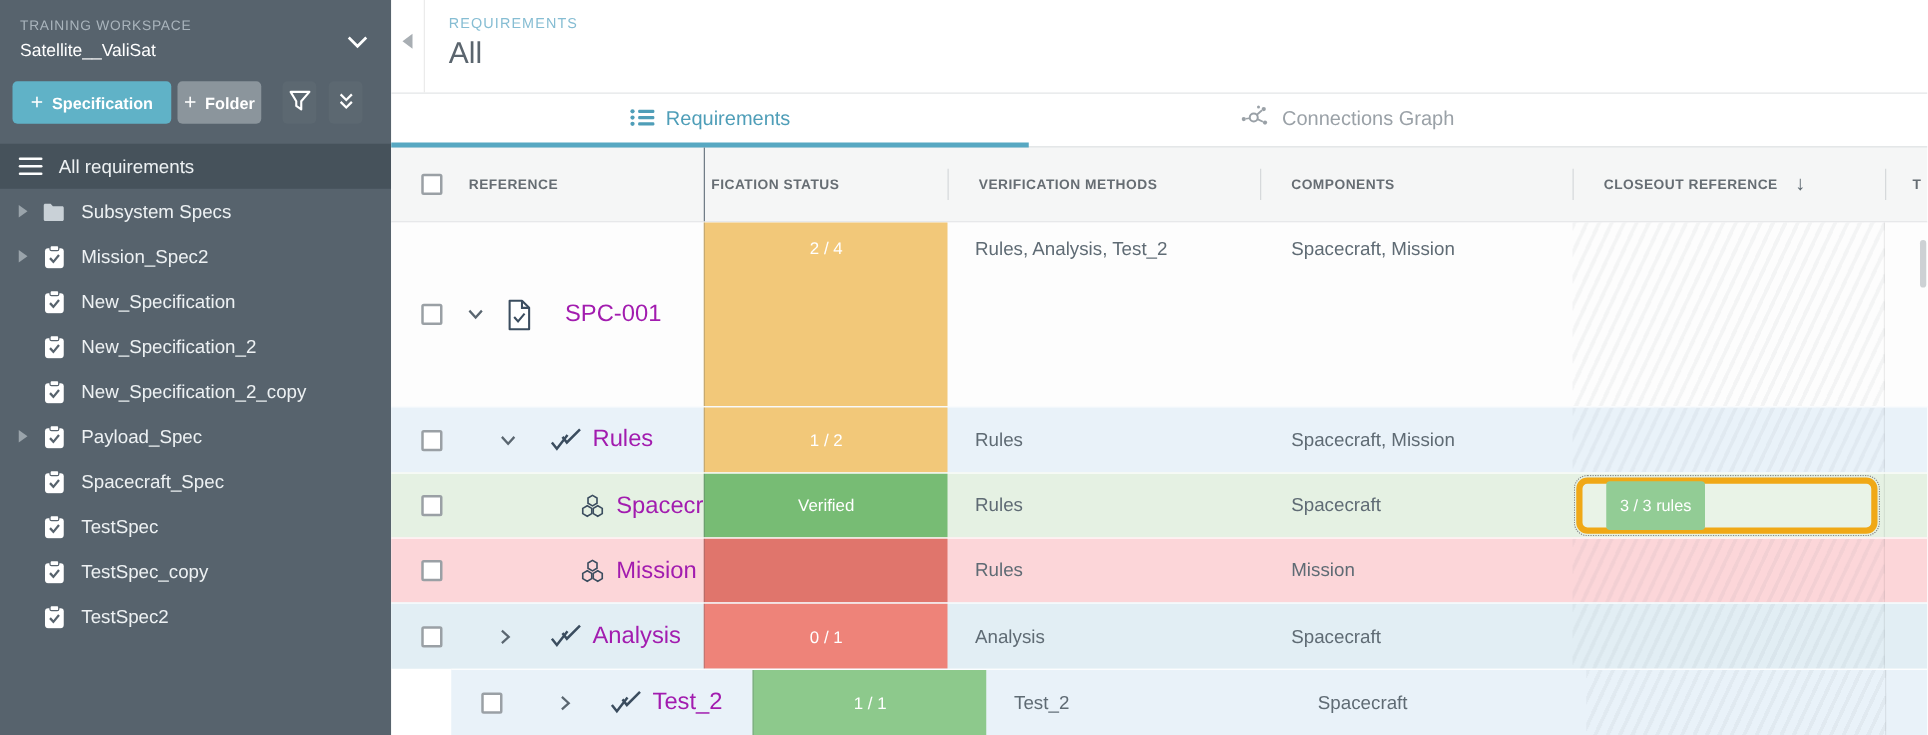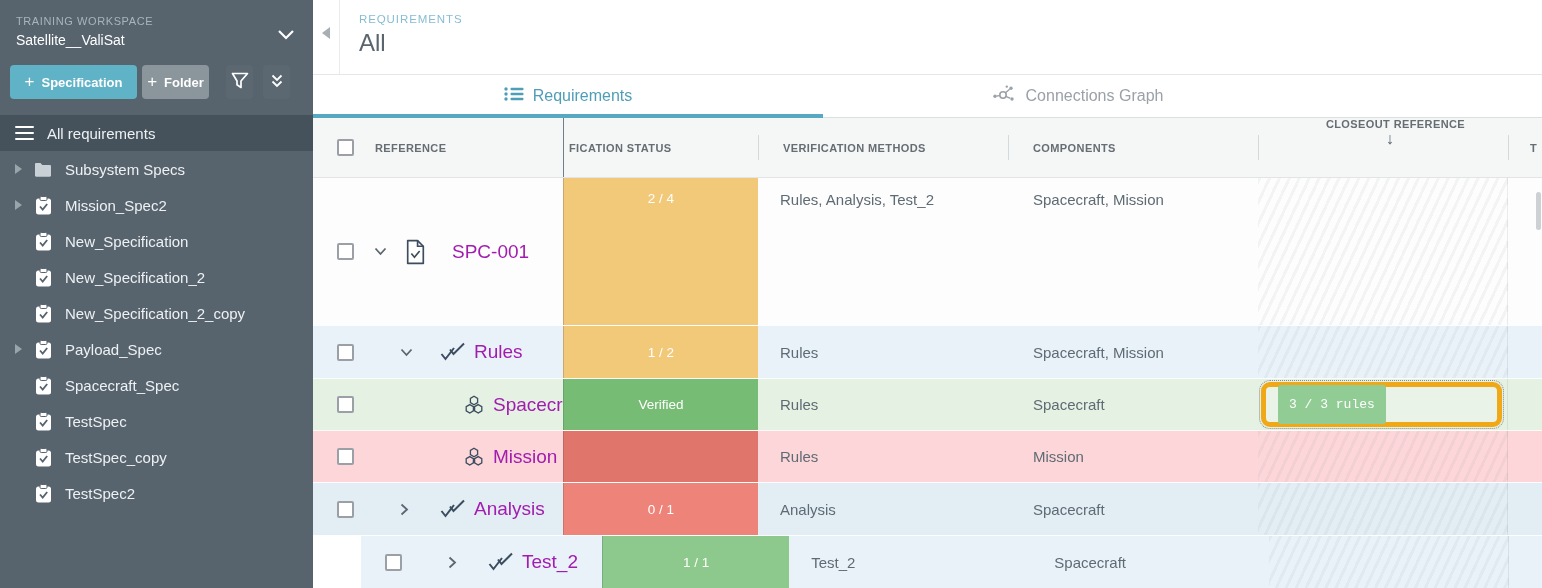--- a/index.html
+++ b/index.html
@@ -46,21 +46,21 @@
   .tab.active { color:#4f9eb8; }
   .tab.active::after { content:""; position:absolute; left:0; right:0; bottom:-1px; height:4px; background:var(--accent-teal); }
 
   
   .thead { height:60px; background:#f5f6f6; border-bottom:1px solid #e2e4e6; display:flex;
     font-size:11px; font-weight:700; letter-spacing:.4px; color:#666d73; }
   .thead .hc { display:flex; align-items:center; position:relative; }
   .hc-id { width:250px; padding-left:24px; }
   .hc-id .hlabel { margin-left:21px; }
   .hc-status { width:195px; border-left:1px solid #717d87; padding-left:5px; }
-  .hc-methods { width:250px; } .hc-comp { width:250px; } .hc-close { width:250px;flex-direction:column; }
+  .hc-methods { width:250px; } .hc-comp { width:250px; } .hc-close { width:250px; }
   .hc-t { width:34px; }
   .hc-methods .hlabel, .hc-comp .hlabel { margin-left:25px; }
   .hc-close .hlabel { margin-left:25px; }
   .hc-t .hlabel { margin-left:22px; }
   .hsep::before { content:""; position:absolute; left:0; top:17px; bottom:17px; width:1px; background:#d6d9db; }
   .sort-arrow { font-size:16px; color:#59646d; margin-left:14px; font-weight:400; }
 
   .cbx { flex:0 0 17px; width:17px; height:17px; background:#fff; border:2px solid #9aa0a5; border-radius:2px; cursor:pointer; }
 
   .trow { display:flex; position:relative; }
@@ -94,21 +94,21 @@
   .r2 .c-status { background:var(--status-amber); }
   .r3 .c-status { background:var(--status-green); }
   .r4 .c-status { background:var(--status-red); }
   .r5 .c-status { background:var(--status-salmon); }
   .r6 .c-status { background:var(--status-green-light); }
 
   .hatch { background-image:repeating-linear-gradient(115deg, rgba(110,120,130,.07) 0 3px, transparent 3px 9px); }
   .ring { position:absolute; left:3px; right:5px; top:3px; bottom:3px; border:5px solid var(--highlight-ring);
     border-radius:9px; outline:1px dotted #8a8a8a; outline-offset:1px; background:#e9f3e7;
     display:flex; align-items:center; cursor:pointer; }
-  .badge { background:var(--badge-green); color:#fff; font-size:13px; padding:12px 11px; border-radius:3px; margin-left:12px;font-family:Liberation Mono, monospace; }
+  .badge { background:var(--badge-green); color:#fff; font-size:13px; padding:12px 11px; border-radius:3px; margin-left:19px; }
 
   .vscroll { position:absolute; right:1px; top:192px; width:5px; height:38px; background:#cdd1d4; border-radius:3px; cursor:pointer; }
 </style>
 </head>
 <body>
 
 <div class="app">
 
   <aside class="sidebar">
     <div class="ws">

